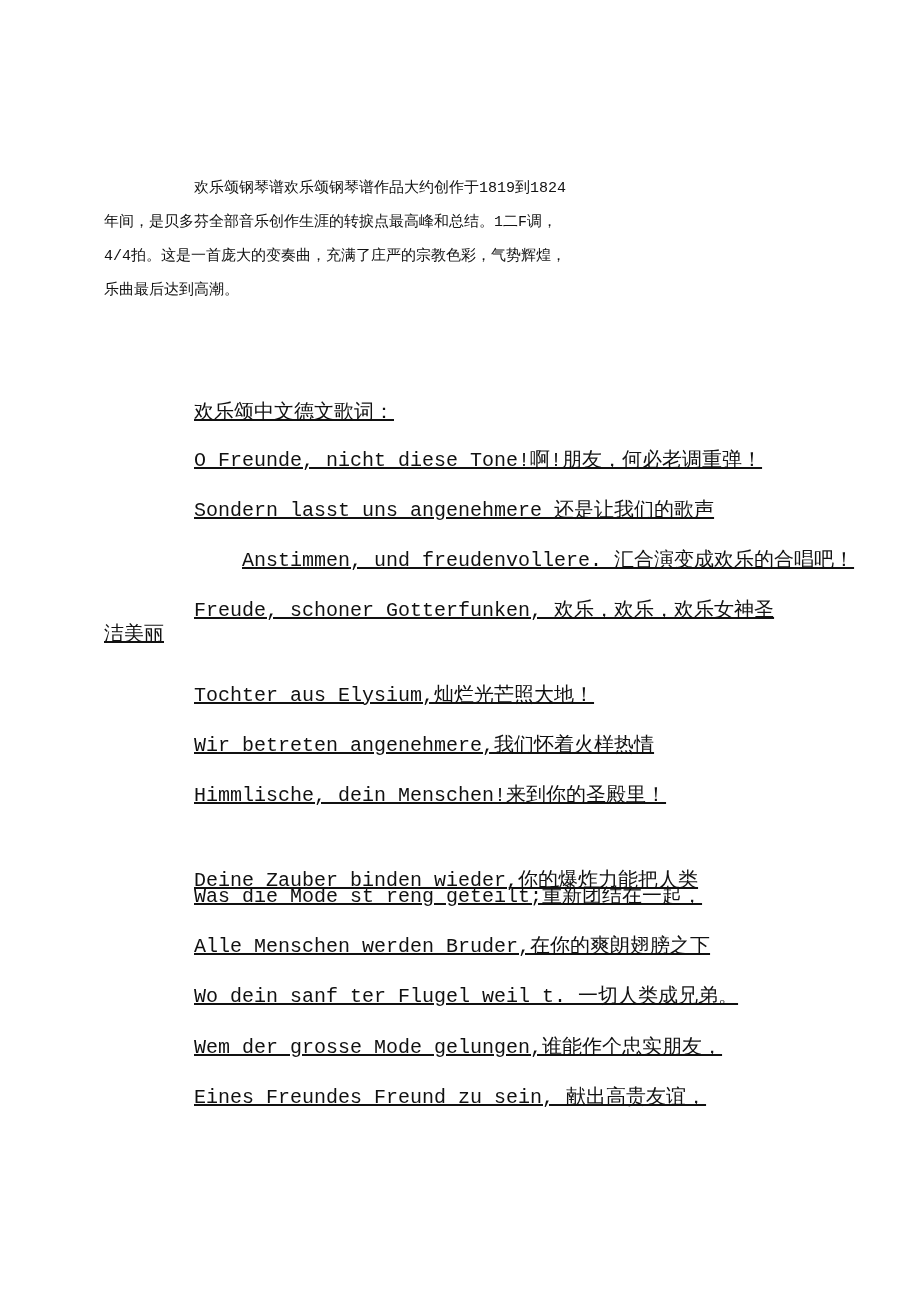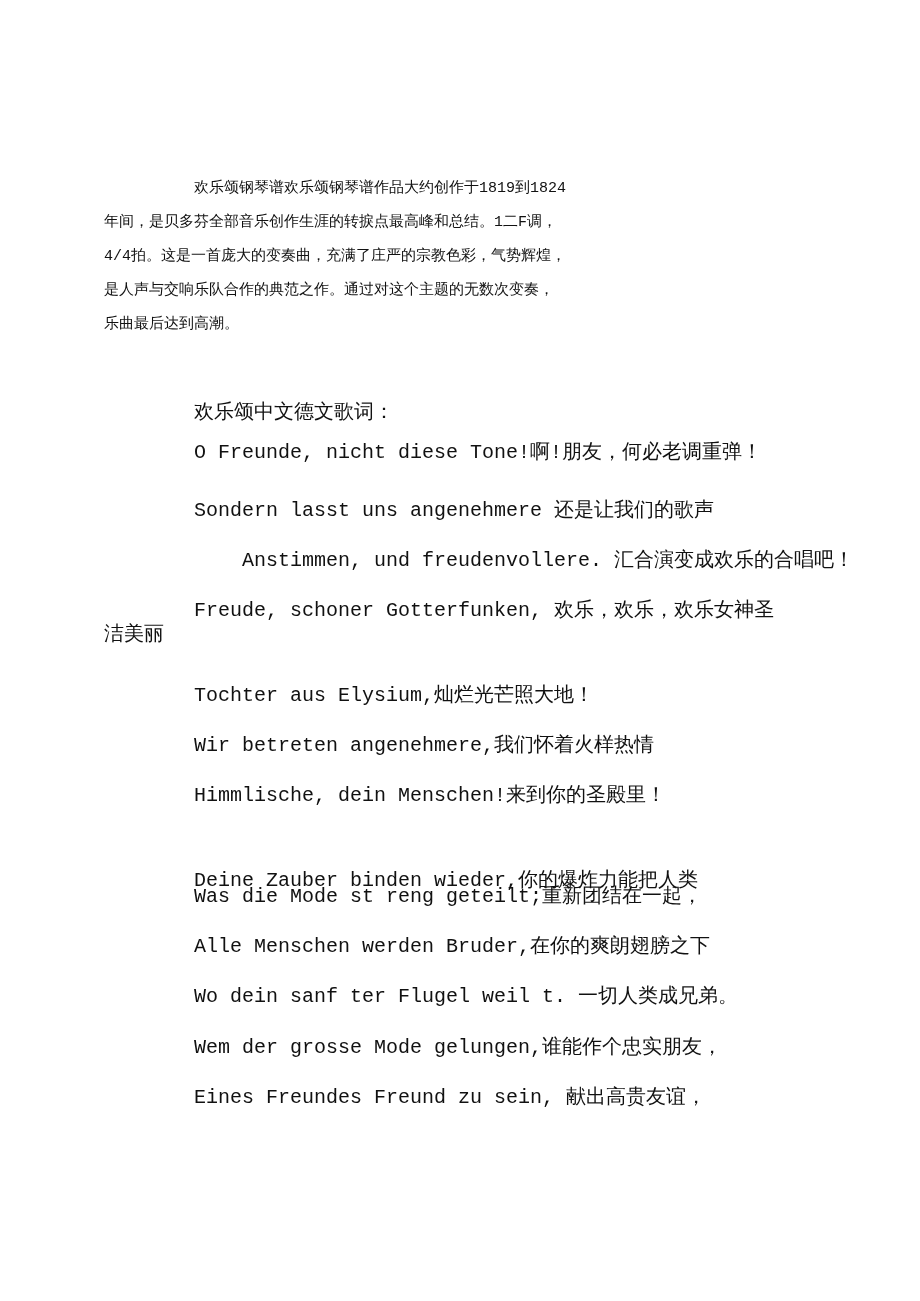--- a/index.html
+++ b/index.html
@@ -4,39 +4,38 @@
   <style>
     html, body { margin:0; padding:0; background:#ffffff; }
     body { width:920px; height:1301px; position:relative; overflow:hidden; color:#111; }
     .page { position:absolute; left:0; top:0; width:920px; height:1301px; background:#fff; }
     .para { position:absolute; left:104px; top:172px; width:700px;
       font-family:Liberation Mono, monospace; font-size:15px; line-height:34px; letter-spacing:0px; }
     .para .line { white-space:nowrap; height:34px; }
     .para .indent { padding-left:90px; }
     .lyrics { position:absolute; left:104px; top:396px; width:720px;
       font-family:"Liberation Mono", "DejaVu Sans Mono", monospace; font-size:20px; }
-    .lyrics .row { position:absolute; left:0; white-space:nowrap; height:30px; line-height:30px; }
+    .lyrics .row { position:absolute; left:0; white-space:nowrap; height:30px; line-height:30px;text-decoration:underline; }
     .lyrics .ind { left:90px; }
     .cjk { font-family:"DejaVu Serif", serif; }
   </style>
 </head>
 <body>
 
 <div class="page">
   <div class="para">
     <div class="line indent">欢乐颂钢琴谱欢乐颂钢琴谱作品大约创作于1819到1824</div>
     <div class="line">年间，是贝多芬全部音乐创作生涯的转捩点最高峰和总结。1二F调，</div>
     <div class="line">4/4拍。这是一首庞大的变奏曲，充满了庄严的宗教色彩，气势辉煌，</div>
-    <div class="line">是人声与交响乐队合作的典范之作。通过对这个主题的无数次变奏，</div>
     <div class="line">乐曲最后达到高潮。</div>
   </div>
 
   <div class="lyrics">
     <div class="row ind cjk" style="top:0px;">欢乐颂中文德文歌词：</div>
-    <div class="row ind" style="top:42px;">O Freunde, nicht diese Tone!啊!朋友，何必老调重弹！</div>
+    <div class="row ind" style="top:50px;">O Freunde, nicht diese Tone!啊!朋友，何必老调重弹！</div>
     <div class="row ind" style="top:100px;">Sondern lasst uns angenehmere 还是让我们的歌声</div>
     <div class="row ind" style="top:150px;margin-left:48px;">Anstimmen, und freudenvollere. 汇合演变成欢乐的合唱吧！</div>
     <div class="row ind" style="top:200px;">Freude, schoner Gotterfunken, 欢乐，欢乐，欢乐女神圣</div>
     <div class="row cjk" style="top:222px;">洁美丽</div>
     <div class="row ind" style="top:285px;">Tochter aus Elysium,灿烂光芒照大地！</div>
     <div class="row ind" style="top:335px;">Wir betreten angenehmere,我们怀着火样热情</div>
     <div class="row ind" style="top:385px;">Himmlische, dein Menschen!来到你的圣殿里！</div>
     <div class="row ind" style="top:436px;margin-top:34px;">Deine Zauber binden wieder,你的爆炸力能把人类</div>
     <div class="row ind" style="top:486px;">Was die Mode st reng geteilt;重新团结在一起，</div>
     <div class="row ind" style="top:536px;">Alle Menschen werden Bruder,在你的爽朗翅膀之下</div>

